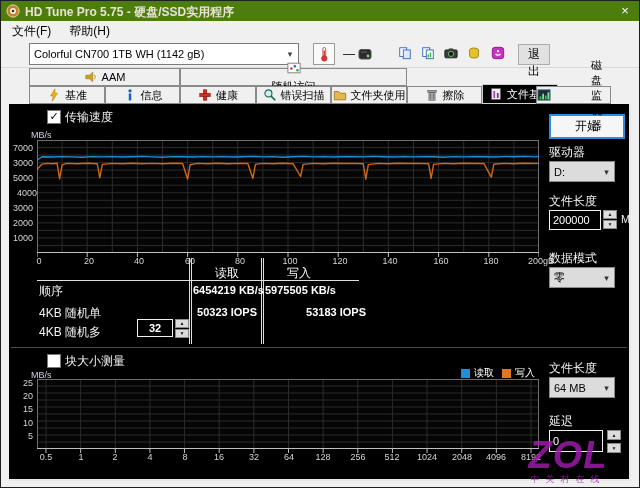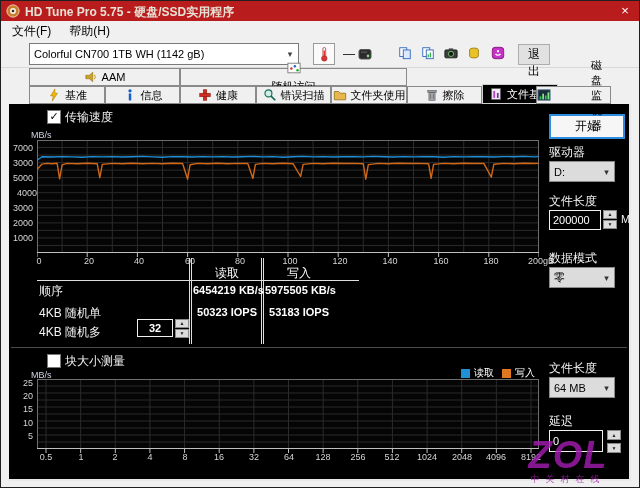--- a/index.html
+++ b/index.html
@@ -4,21 +4,21 @@
 <style>
   html,body{margin:0;padding:0;background:#888;}
   #win{
     position:relative;width:640px;height:488px;overflow:hidden;
     background:#f0f0f0;border:1px solid #1f1f1f;box-sizing:border-box;
     font-family:"Liberation Sans","DejaVu Sans",sans-serif;
     -webkit-font-smoothing:antialiased;
   }
   .abs{position:absolute;}
   
-  .titlebar{position:absolute;left:0;top:0;width:100%;height:20px;background:#b91c1c;}
+  .titlebar{position:absolute;left:0;top:0;width:100%;height:20px;background:#4d7c0f;}
   .title-text{position:absolute;left:24px;top:3px;font-size:12px;font-weight:bold;color:#e8e2d6;white-space:nowrap;}
   .close-btn{position:absolute;left:610px;top:0;width:28px;height:20px;color:#fff;font-size:13px;text-align:center;line-height:20px;cursor:default;}
   
   .menubar{position:absolute;left:0;top:20px;width:100%;height:18px;background:#f0f0f0;}
   .menu-item{display:inline-block;padding:2px 9px;font-size:12px;color:#000;}
   
   .toolbar{position:absolute;left:0;top:38px;width:100%;height:28px;background:#f0f0f0;border-bottom:1px solid #d8d8d8;}
   .combo{background:#fff;border:1px solid #7a7a7a;display:flex;align-items:center;box-sizing:border-box;}
   .combo .combo-text{flex:1;font-size:11px;color:#000;padding-left:4px;white-space:nowrap;overflow:hidden;}
   .combo .combo-arrow{width:16px;text-align:center;color:#444;font-size:9px;}
@@ -179,21 +179,21 @@
   <div class="abs" style="left:36px;top:279px;width:322px;height:1px;background:#dedede;"></div>
   <div class="colsep" style="left:188px;top:257px;height:86px;"></div>
   <div class="colsep" style="left:260px;top:257px;height:86px;"></div>
 
   <span class="wlabel" style="left:38px;top:282px;">顺序</span>
   <div class="val" style="left:192px;top:283px;width:68px;">6454219 KB/s</div>
   <div class="val" style="left:264px;top:283px;width:68px;">5975505 KB/s</div>
 
   <span class="wlabel" style="left:38px;top:304px;">4KB 随机单</span>
   <div class="val" style="left:192px;top:305px;width:68px;">50323 IOPS</div>
-  <div class="val" style="left:264px;top:305px;width:68px;">53183 IOPS</div>
+  <div class="val" style="left:264px;top:305px;width:68px;padding-left:37px;">53183 IOPS</div>
 
   <span class="wlabel" style="left:38px;top:323px;">4KB 随机多</span>
   <div class="spinbox" style="left:136px;top:318px;width:36px;height:18px;justify-content:center;font-weight:bold;">32</div>
   <div class="spinarrows" style="left:174px;top:318px;">
     <button class="sa">▲</button>
     <button class="sa">▼</button>
   </div>
 
   <div class="startbtn">开始</div>
   <span class="wlabel" style="left:548px;top:143px;">驱动器</span>

